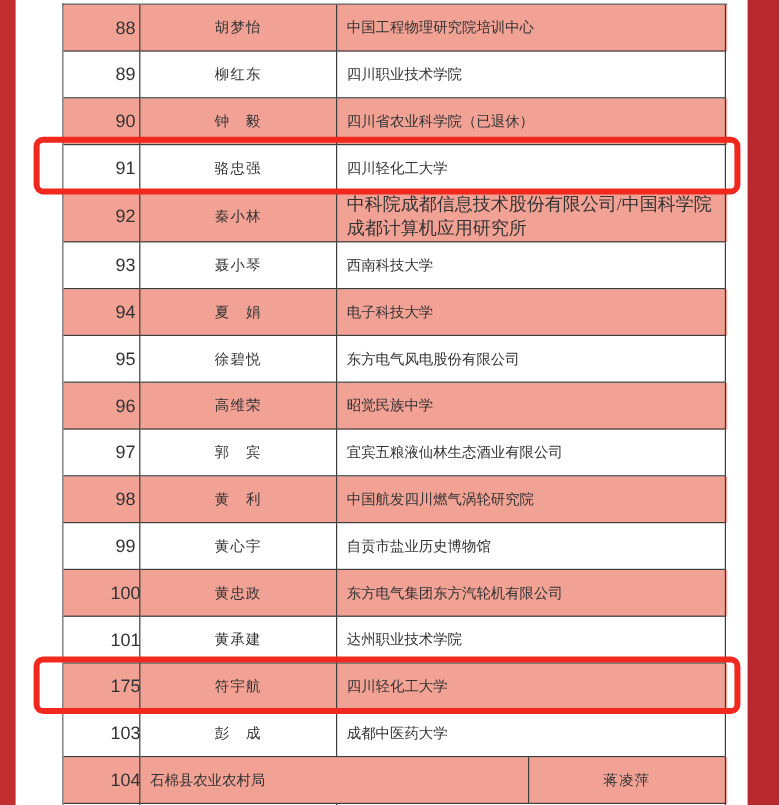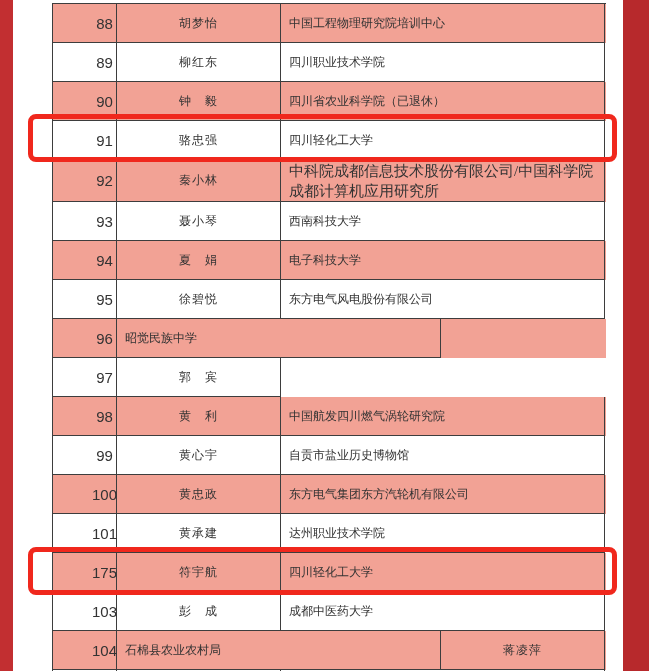--- a/index.html
+++ b/index.html
@@ -141,30 +141,36 @@
         <span>徐碧悦</span>
       </div>
       <div class="cell c-org">
         <span>东方电气风电股份有限公司</span>
       </div>
     </div>
     <div class="row shaded">
       <div class="cell c-rank">
         <span>96</span>
       </div>
+      <div class="cell c-name">
+        <span>高维荣</span>
+      </div>
       <div class="cell c-org">
         <span>昭觉民族中学</span>
       </div>
     </div>
     <div class="row">
       <div class="cell c-rank">
         <span>97</span>
       </div>
       <div class="cell c-name">
         <span>郭　宾</span>
+      </div>
+      <div class="cell c-org">
+        <span>宜宾五粮液仙林生态酒业有限公司</span>
       </div>
     </div>
     <div class="row shaded">
       <div class="cell c-rank">
         <span>98</span>
       </div>
       <div class="cell c-name">
         <span>黄　利</span>
       </div>
       <div class="cell c-org">

